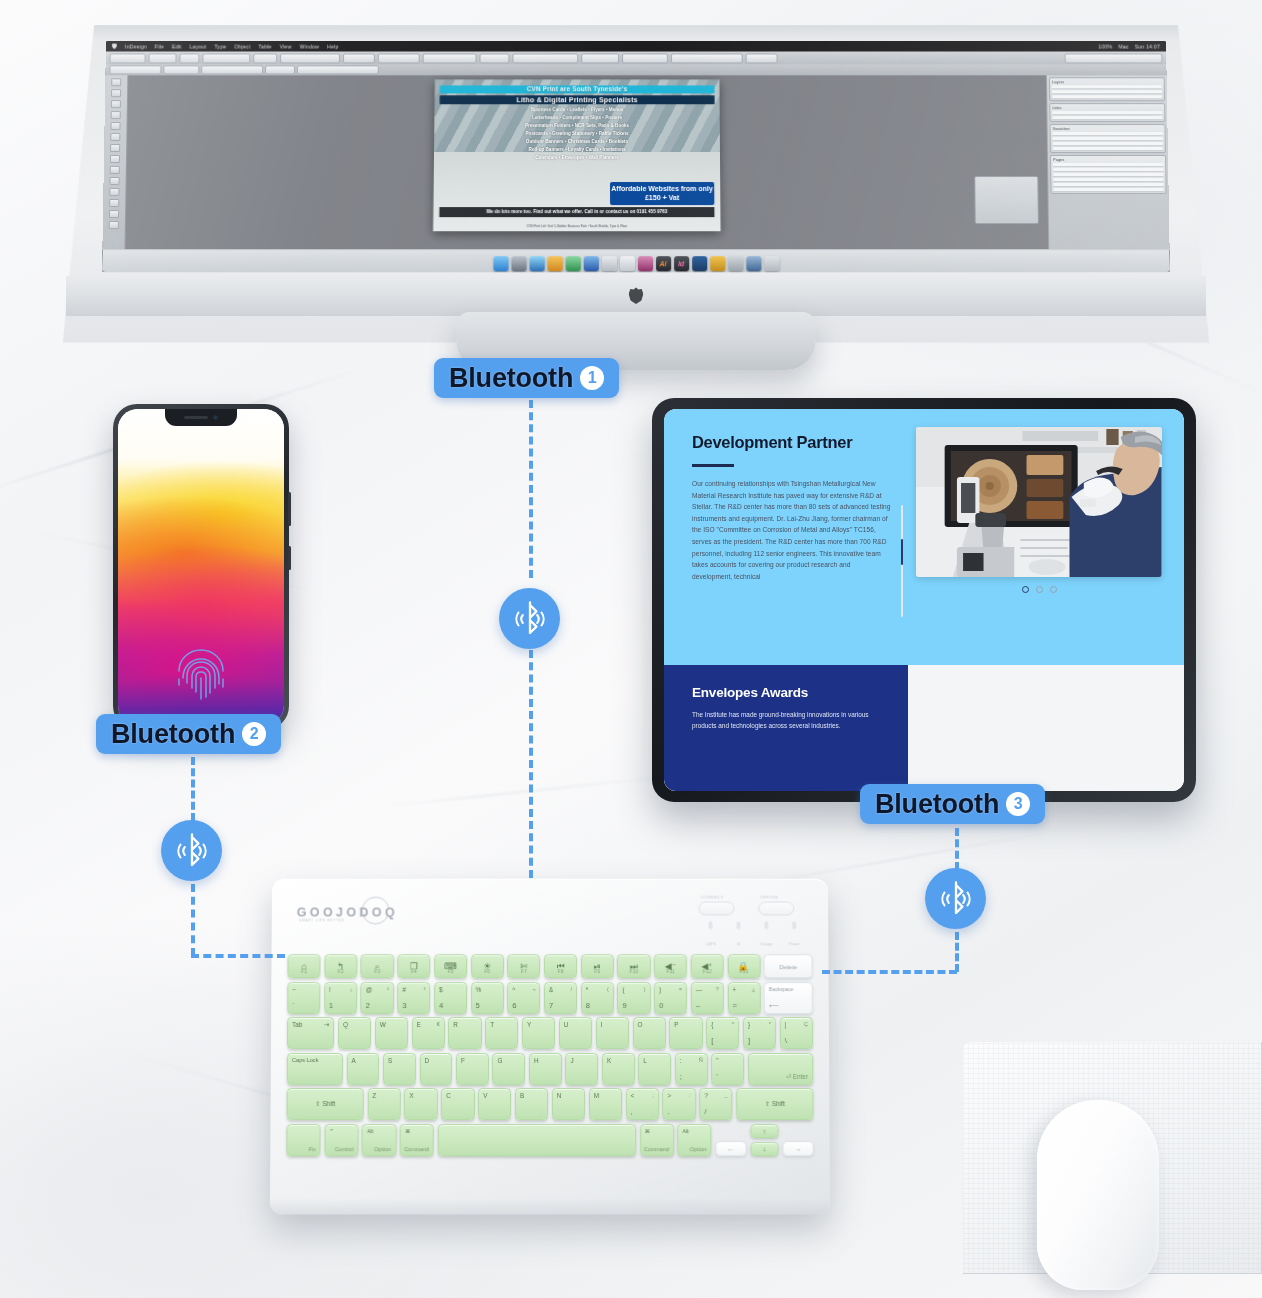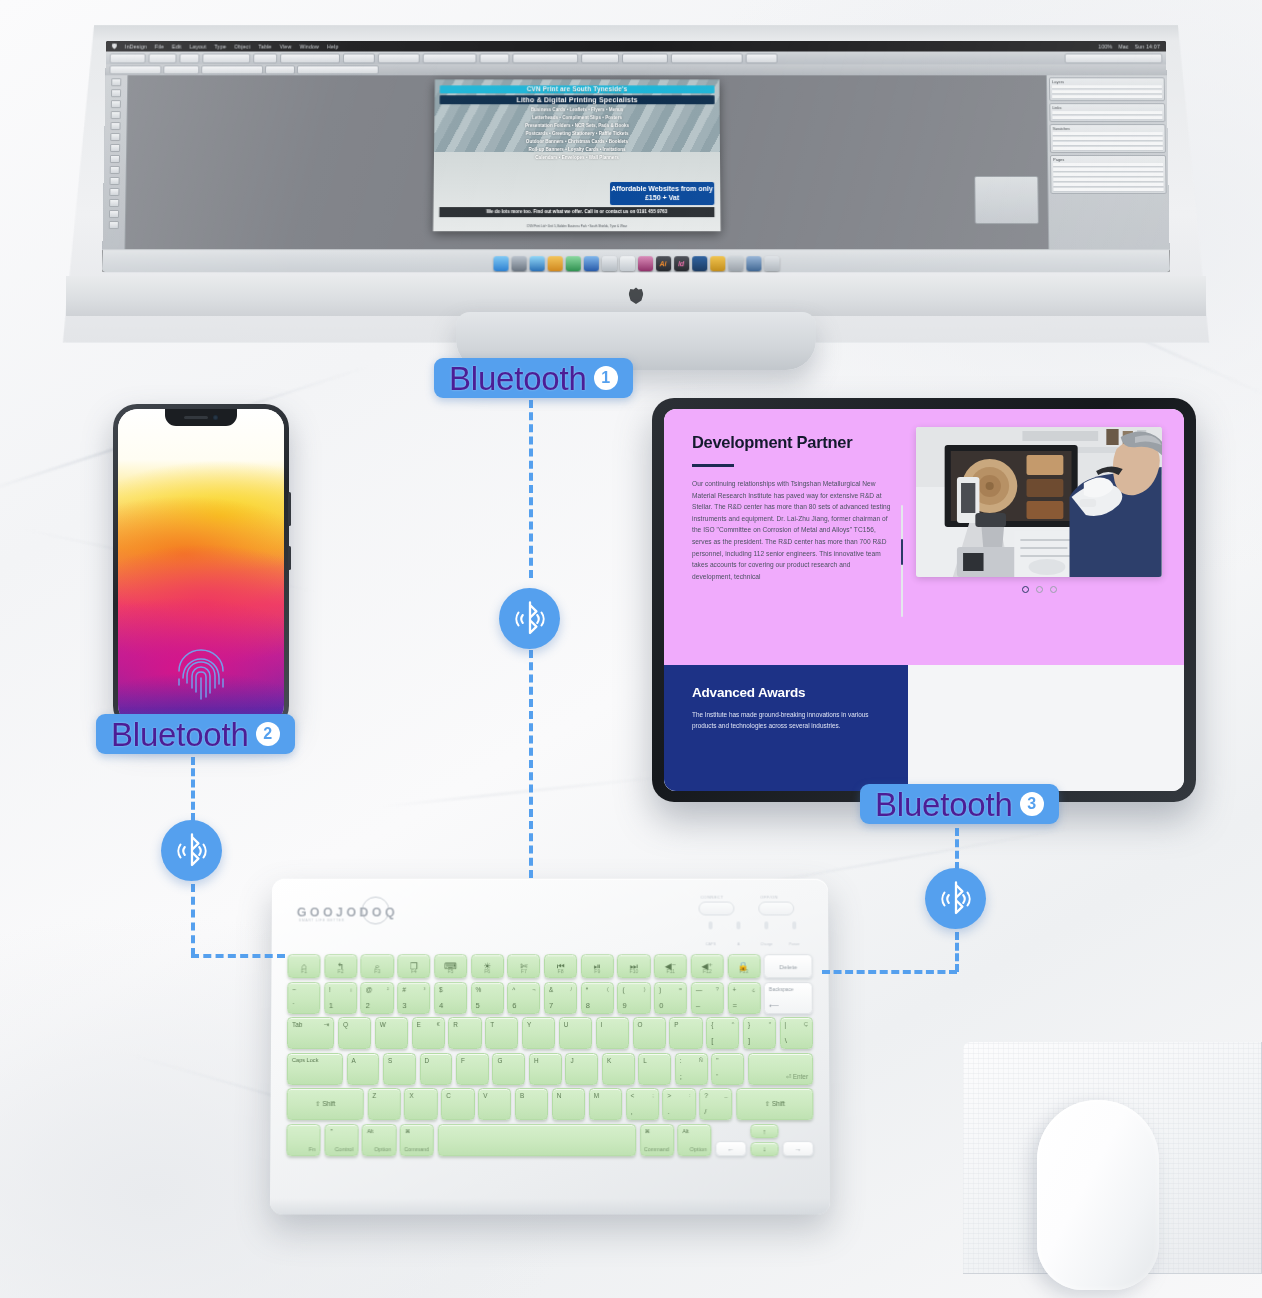--- a/index.html
+++ b/index.html
@@ -90,21 +90,21 @@
   .notch .spk{width:24px;height:3px;border-radius:2px;background:#33383e;}
   .notch .cam{width:5px;height:5px;border-radius:50%;background:#2a3a4a;box-shadow:inset 0 0 2px #0c1620;}
   .fprint{position:absolute;left:50%;bottom:22px;transform:translateX(-50%);width:52px;height:58px;z-index:6;opacity:.92;}
   .ph-btn{position:absolute;right:-2px;background:#34383e;border-radius:2px;width:3px;}
 
   
   #tablet{position:absolute;left:652px;top:398px;width:520px;height:382px;border-radius:22px;
     background:linear-gradient(140deg,#2c3036,#15181c 45%,#33383e);padding:11px 12px;
     box-shadow:0 18px 36px rgba(80,90,105,.38);}
   .tb-screen{position:absolute;left:12px;top:11px;right:12px;bottom:11px;border-radius:12px;overflow:hidden;background:#fff;}
-  .tb-top{position:absolute;left:0;top:0;right:0;height:67%;background:#f0abfc;display:flex;}
+  .tb-top{position:absolute;left:0;top:0;right:0;height:67%;background:#7dd3fc;display:flex;}
   .tb-left{width:47%;padding:24px 16px 0 28px;box-sizing:border-box;}
   .tb-h1{font-size:16.5px;line-height:19px;font-weight:bold;color:#141a2e;letter-spacing:-.3px;}
   .tb-rule{width:42px;height:3px;background:#1d2a52;margin:12px 0 11px;}
   .tb-body{font-size:6.6px;line-height:11.6px;color:#4a5160;letter-spacing:.05px;}
   .tb-scrollbar{position:absolute;left:45.5%;top:96px;width:2px;height:112px;background:#e4e7ec;border-radius:2px;}
   .tb-scrollbar b{position:absolute;left:0;top:34px;width:2px;height:26px;background:#2b3a66;border-radius:2px;display:block;}
   .tb-right{width:53%;padding:18px 22px 0 8px;box-sizing:border-box;}
   .tb-photo{width:100%;height:150px;border-radius:3px;overflow:hidden;position:relative;
     background:linear-gradient(160deg,#e8eaec 0%,#d7dade 30%,#cfd3d7 60%,#bfc4c9 100%);box-shadow:0 2px 7px rgba(0,0,0,.16);}
   .dots{display:flex;gap:7px;justify-content:center;margin-top:9px;align-items:center;}
@@ -162,22 +162,22 @@
   .pad-tex{position:absolute;inset:0;border-radius:8px 0 0 0;opacity:.5;
     background:repeating-linear-gradient(0deg,rgba(200,206,213,.35) 0 1px,rgba(0,0,0,0) 1px 5px),
                repeating-linear-gradient(90deg,rgba(200,206,213,.3) 0 1px,rgba(0,0,0,0) 1px 5px);}
   #mouse{position:absolute;left:1037px;top:1100px;width:122px;height:190px;
     background:linear-gradient(118deg,#ffffff 0%,#fdfdfe 42%,#f2f4f6 72%,#e4e7ea 100%);
     border-radius:60px 60px 46px 46px;box-shadow:-6px 6px 18px rgba(140,150,162,.35), inset 2px 2px 8px rgba(255,255,255,.9);}
 
   
   .bt-label{position:absolute;height:40px;border-radius:9px;background:#55a0ee;
     display:flex;align-items:center;gap:7px;padding:0 15px;box-shadow:0 3px 8px rgba(70,120,190,.35);}
-  .bt-label .txt{color:#4c1d95;font-size:33px;line-height:27px;letter-spacing:-.2px;white-space:nowrap;
-    text-shadow:0 0 2px rgba(255,255,255,.45);}
+  .bt-label .txt{color:#0f172a;font-size:27px;line-height:27px;letter-spacing:-.2px;white-space:nowrap;
+    text-shadow:0 0 2px rgba(255,255,255,.45);font-weight:bold;}
   .bt-label .num{width:24px;height:24px;border-radius:50%;background:#fff;color:#55a0ee;
     display:flex;align-items:center;justify-content:center;font-size:16px;font-weight:bold;}
   .bt-node{position:absolute;width:61px;height:61px;border-radius:50%;background:#55a0ee;
     display:flex;align-items:center;justify-content:center;box-shadow:0 4px 11px rgba(70,120,190,.33);}
   .dash-v{position:absolute;width:0;border-left:4px dashed #55a0ee;}
   .dash-h{position:absolute;height:0;border-top:4px dashed #55a0ee;}
 </style>
 </head>
 <body>
 
@@ -417,21 +417,21 @@
           <div class="dots">
             <i class="on"></i>
             <i></i>
             <i></i>
           </div>
         </div>
       </div>
 
       <div class="tb-bot">
         <div class="tb-award">
-          <h3>Advanced Awards</h3>
+          <h3>Envelopes Awards</h3>
           <p>The Institute has made ground-breaking innovations in various products and technologies across several industries.</p>
         </div>
       </div>
 
     </div>
   </div>
 
   <div id="kbd">
     <div class="kb-swirl"></div>
     <div class="kb-brand">

